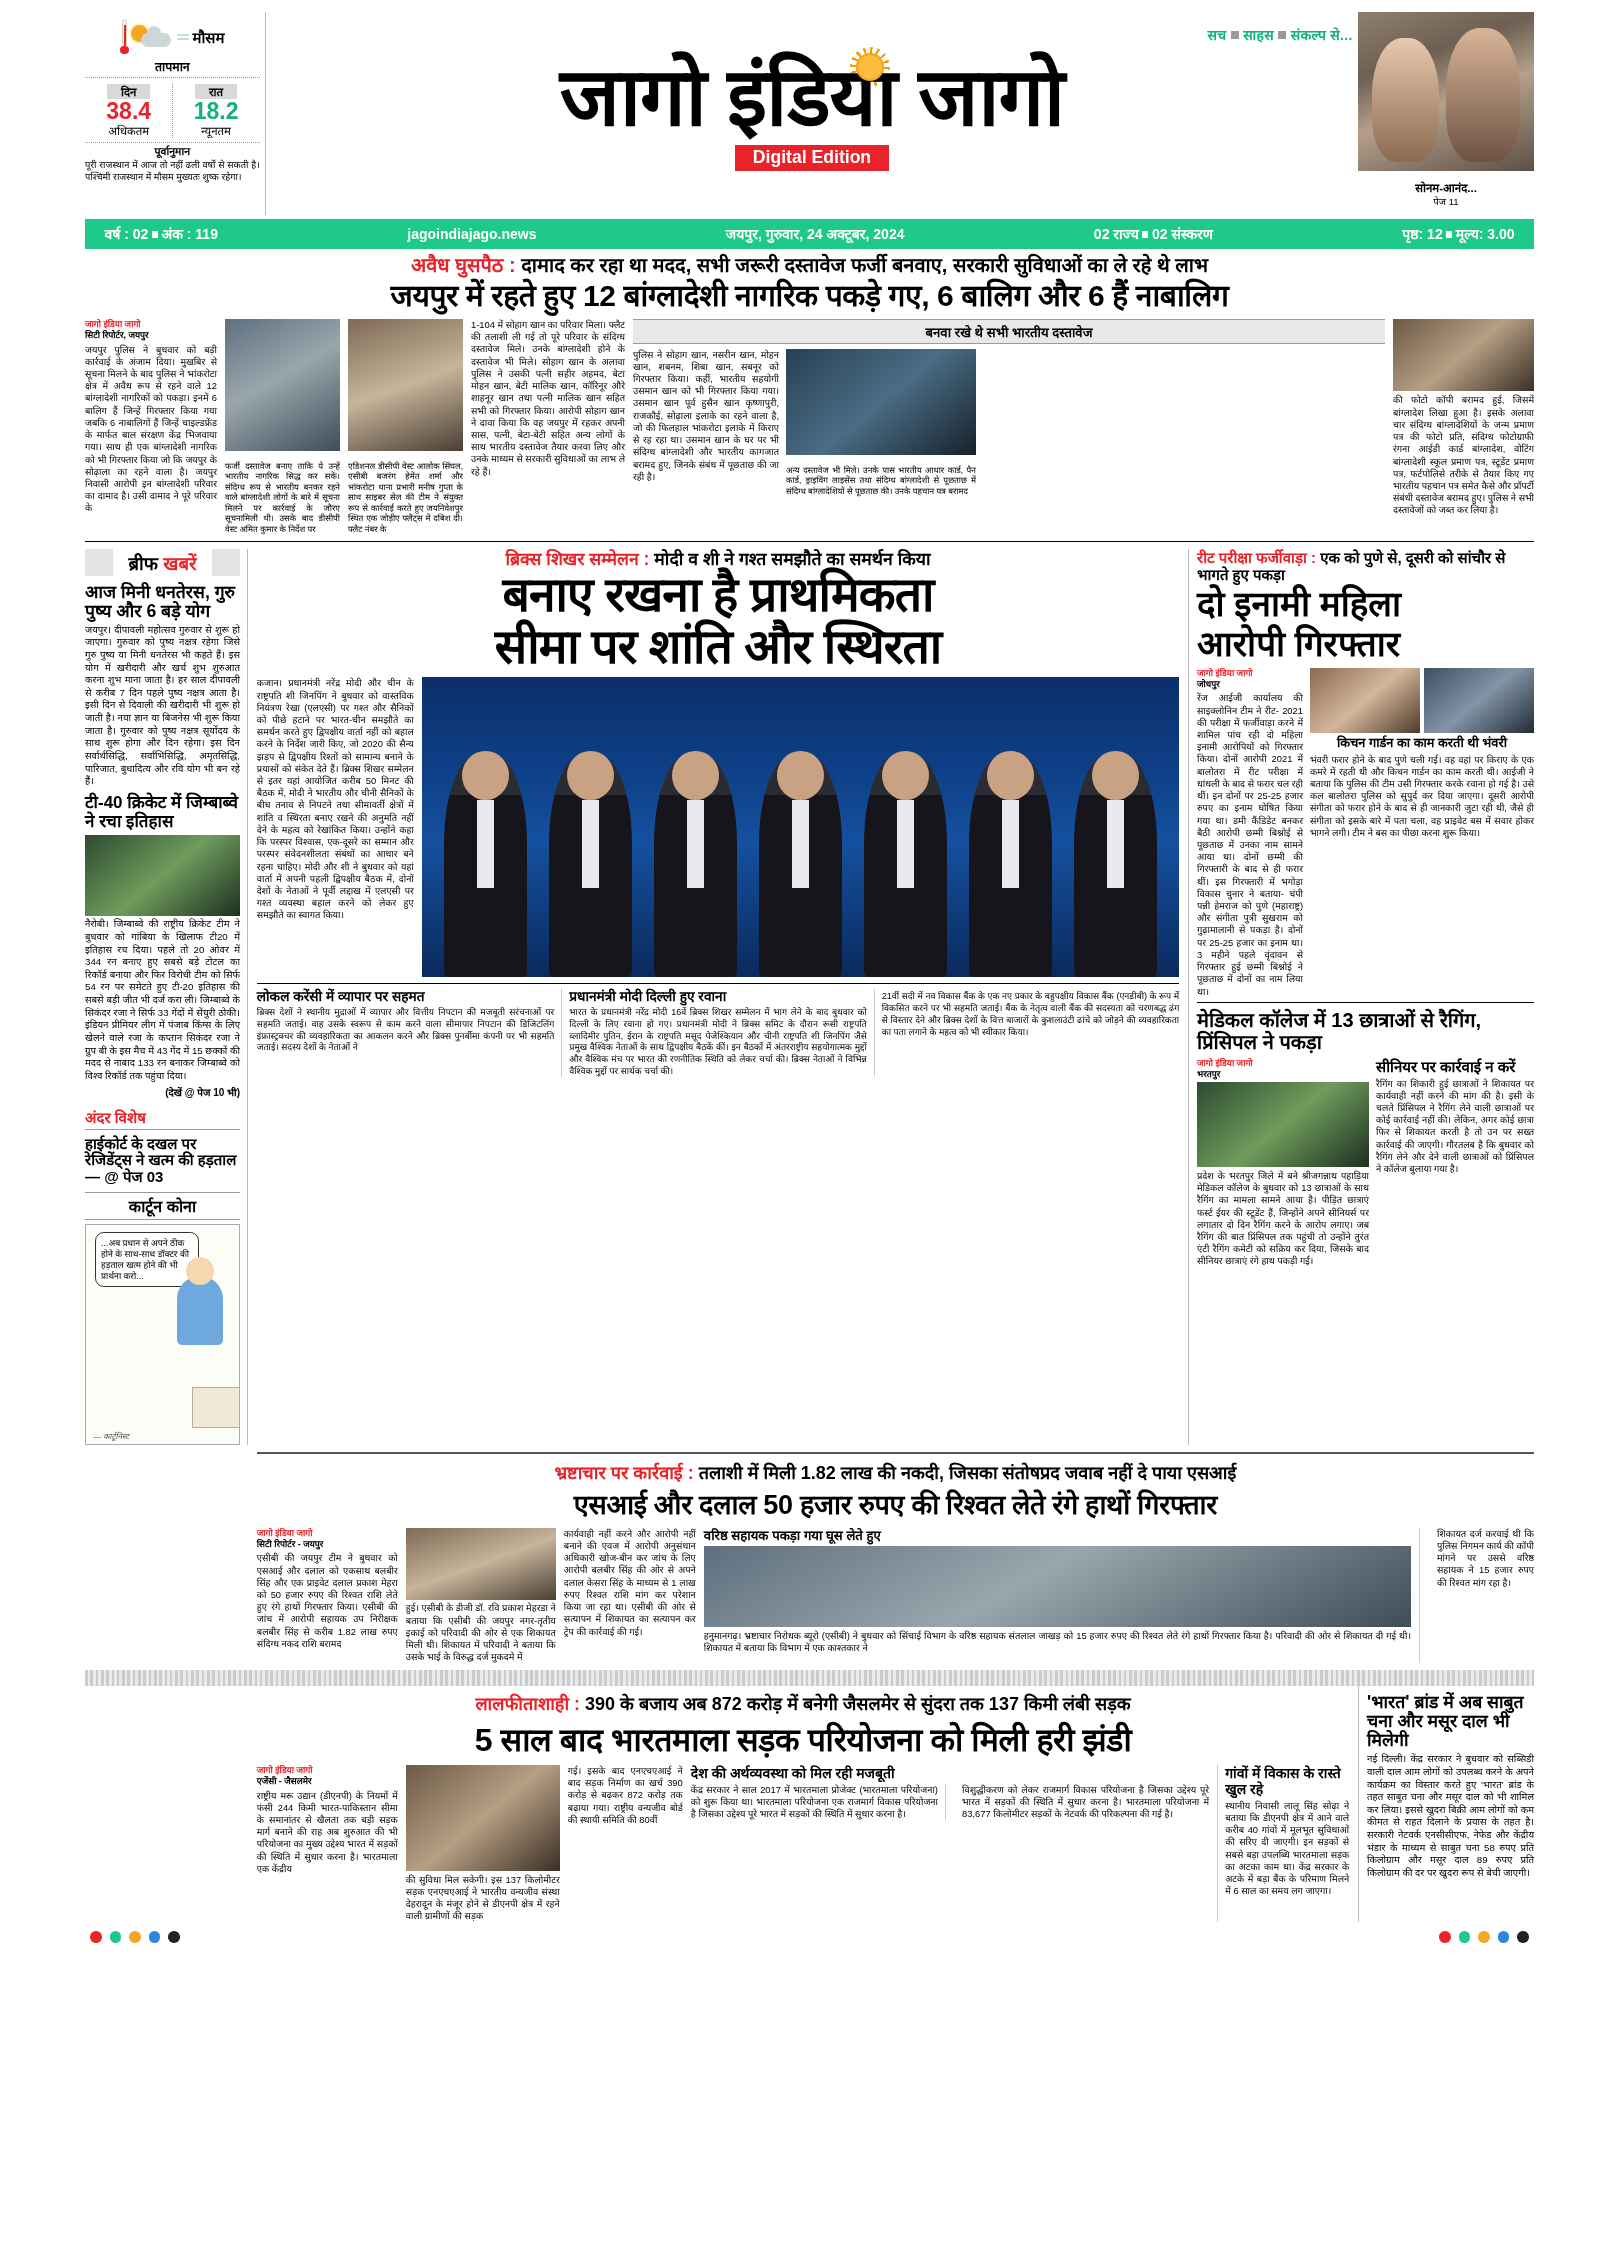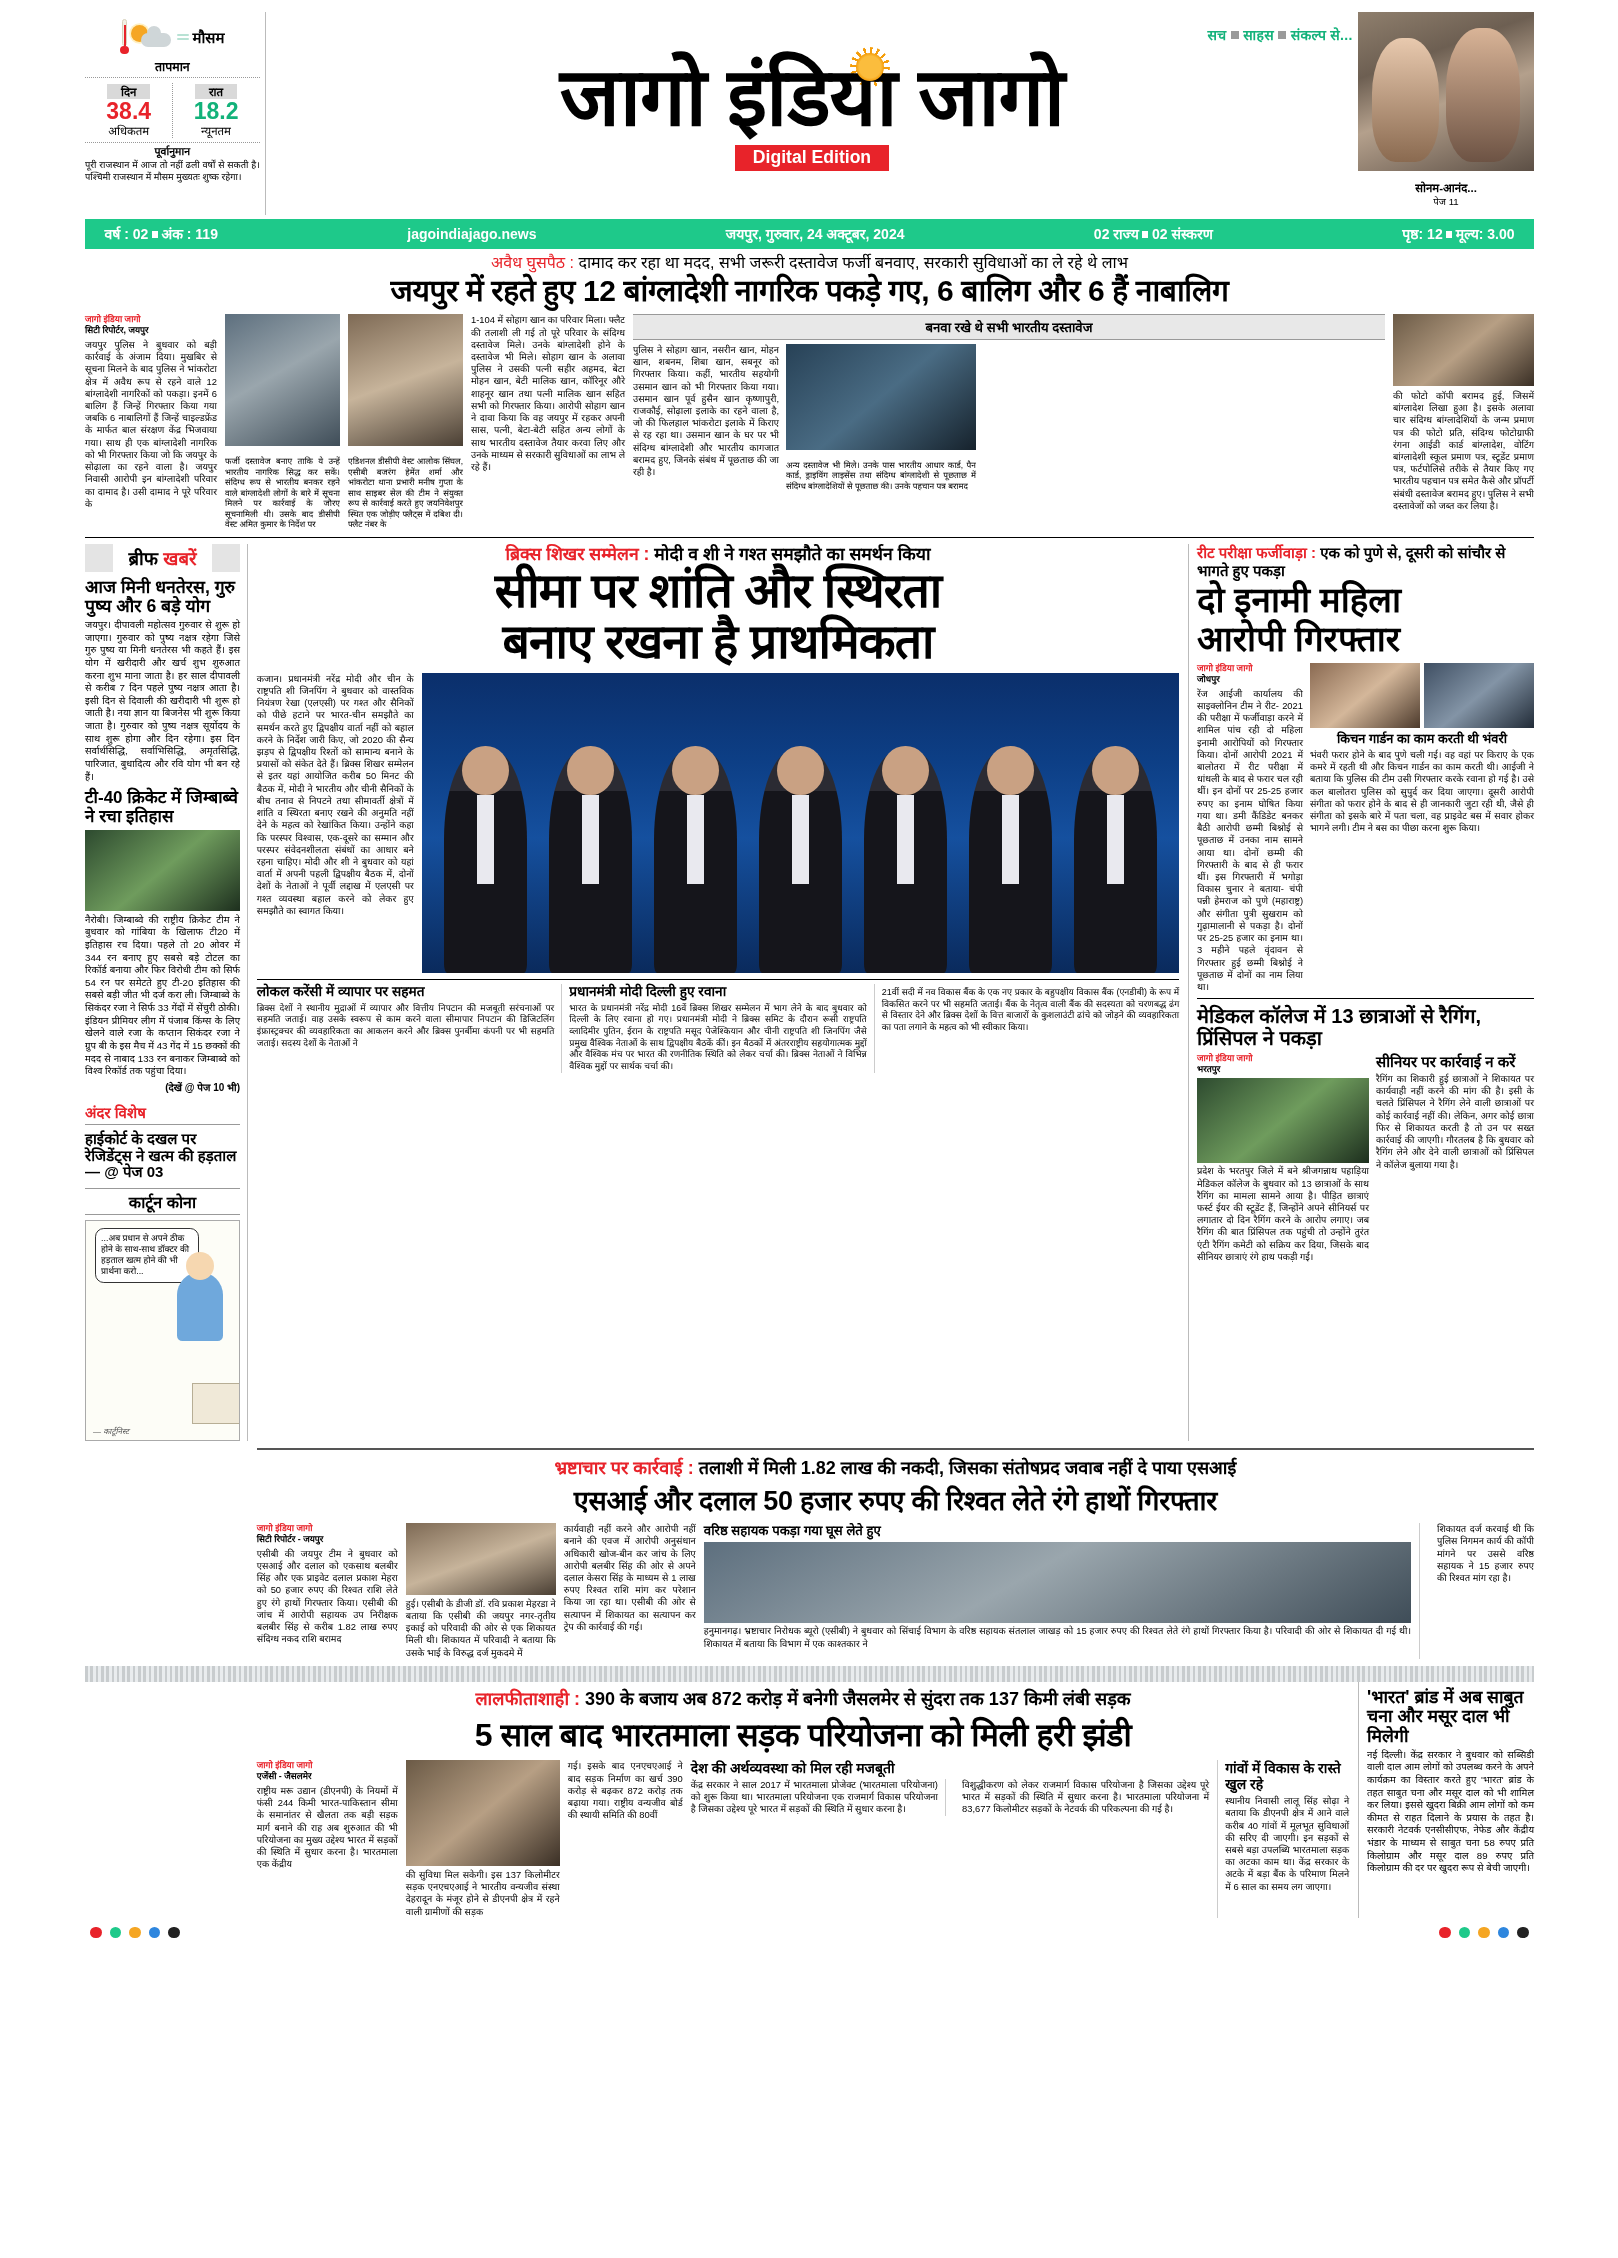--- a/index.html
+++ b/index.html
@@ -52,21 +52,21 @@
   .photo-img { width:100%; height:159px; background:linear-gradient(160deg,#8f7f6d 0%, #6d5f52 30%, #b4a08c 55%, #5c4f45 100%); position:relative; overflow:hidden; }
   .photo-img:after{content:"";position:absolute;left:8%;top:16%;width:38%;height:78%;border-radius:45% 45% 35% 35%;background:linear-gradient(180deg,#e8c9ae,#8a6a50);}
   .photo-img:before{content:"";position:absolute;right:8%;top:10%;width:42%;height:84%;border-radius:45% 45% 35% 35%;background:linear-gradient(180deg,#d9b497,#6d5344);}
   .photo-cap { font-size:11.5px; font-weight:bold; text-align:center; margin-top:9px; }
   .photo-pg { font-size:9.7px; text-align:center; }
 
   
   .infobar { background:#1ec98a; color:#fff; height:30px; display:flex; align-items:center; justify-content:space-between; padding:0 19.4px; font-size:14px; font-weight:bold; margin-top:3.5px; }
   .infobar .sq { display:inline-block; width:6.2px; height:6.2px; background:#fff; margin:0 3.5px 1.8px 3.5px; }
   .lead { padding-top:5.3px; }
-  .kicker { font-size:16px; font-weight:normal; text-align:center; line-height:1.15; }
+  .kicker { font-size:20px; font-weight:bold; text-align:center; line-height:1.15; }
   .kicker .red { color:#e8232a; }
   .lead-hl { font-size:30px; font-weight:bold; text-align:center; letter-spacing:-0.4px; margin-top:1.8px; line-height:1.1; }
 
   .lead-body { display:flex; gap:8px; margin-top:7px; padding-bottom:7px; border-bottom:1.8px solid #000; }
   .col { font-size:9.4px; line-height:1.3; text-align:justify; }
   .byline { font-size:8.8px; font-weight:bold; line-height:1.25; margin-bottom:2.6px; }
   .byline .r { color:#e8232a; }
 
   .imgph { background:#b9bfc4; position:relative; overflow:hidden; }
   .imgph.a { background:linear-gradient(150deg,#5d6f7e,#9aa6ad 45%,#3f4d58); }
@@ -281,22 +281,22 @@
         <div class="toon-a"></div>
         <div class="toon-bed"></div>
         <div class="sign">— कार्टूनिस्ट</div>
       </div>
     </div>
 
     <div class="midcenter">
       <div class="sec-kicker">
         <span class="red">ब्रिक्स शिखर सम्मेलन :</span><span> मोदी व शी ने गश्त समझौते का समर्थन किया</span>
       </div>
+      <div class="brics-hl">बनाए रखना है प्राथमिकता</div>
       <div class="brics-hl">सीमा पर शांति और स्थिरता</div>
-      <div class="brics-hl">बनाए रखना है प्राथमिकता</div>
 
       <div class="brics-body">
         <div class="col" style="width:157px;">
           <div>कजान। प्रधानमंत्री नरेंद्र मोदी और चीन के राष्ट्रपति शी जिनपिंग ने बुधवार को वास्तविक नियंत्रण रेखा (एलएसी) पर गश्त और सैनिकों को पीछे हटाने पर भारत-चीन समझौते का समर्थन करते हुए द्विपक्षीय वार्ता नहीं को बहाल करने के निर्देश जारी किए, जो 2020 की सैन्य झड़प से द्विपक्षीय रिश्तों को सामान्य बनाने के प्रयासों को संकेत देते हैं। ब्रिक्स शिखर सम्मेलन से इतर यहां आयोजित करीब 50 मिनट की बैठक में, मोदी ने भारतीय और चीनी सैनिकों के बीच तनाव से निपटने तथा सीमावर्ती क्षेत्रों में शांति व स्थिरता बनाए रखने की अनुमति नहीं देने के महत्व को रेखांकित किया। उन्होंने कहा कि परस्पर विश्वास, एक-दूसरे का सम्मान और परस्पर संवेदनशीलता संबंधों का आधार बने रहना चाहिए। मोदी और शी ने बुधवार को यहां वार्ता में अपनी पहली द्विपक्षीय बैठक में, दोनों देशों के नेताओं ने पूर्वी लद्दाख में एलएसी पर गश्त व्यवस्था बहाल करने को लेकर हुए समझौते का स्वागत किया।</div>
         </div>
         <div class="brics-img real">
           <div class="figs">
             <div class="fig"></div>
               <div class="fig"></div>
               <div class="fig"></div>

